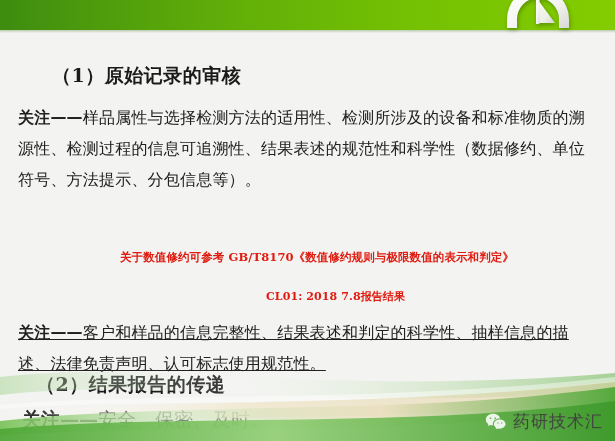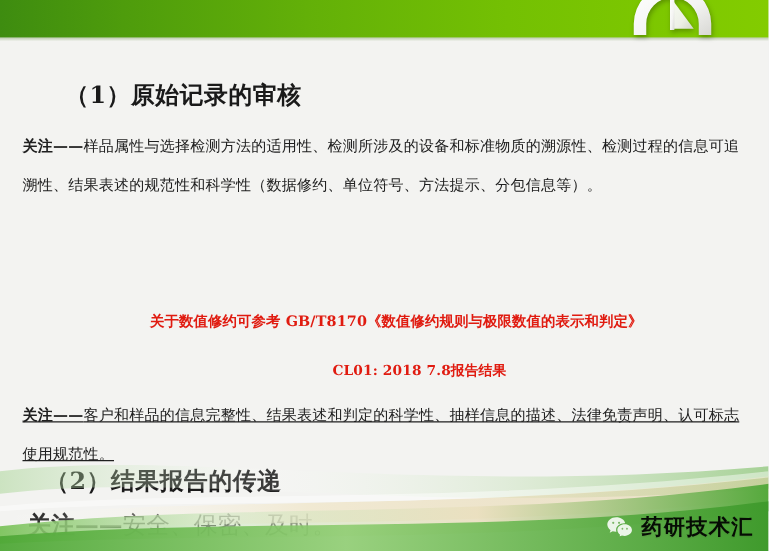--- a/index.html
+++ b/index.html
@@ -45,21 +45,21 @@
   }
   .h-sub1{
     position:absolute;left:36px;top:33px;
     font-size:19px;font-weight:bold;color:#1a1a1a;
     letter-spacing:.5px;white-space:nowrap;
     font-family:"DejaVu Serif","Liberation Serif",serif;
     margin-left:16px;
   }
   .para{
     position:absolute;left:18px;width:580px;
-    font-size:12px;color:#202020;
+    font-size:16px;color:#202020;
     line-height:31px;letter-spacing:.2px;
     font-family:"DejaVu Serif","Liberation Serif",serif;
   }
   .para .lead{font-weight:bold;}
   .p1{top:72px;}
   .p2{top:287px;text-decoration:underline;}
 
   .red-note{
     position:absolute;color:#e01b10;
     font-size:11.5px;font-weight:bold;white-space:nowrap;
@@ -96,21 +96,21 @@
   .waves svg{display:block;width:615px;height:90px;}
 
   
   .watermark{
     position:absolute;right:12px;bottom:8px;
     display:flex;align-items:center;gap:6px;
     opacity:.92;
   }
   .wm-icon{width:22px;height:18px;position:relative;display:block;}
   .wm-text{
-    font-size:17px;color:#000000;font-weight:700;
+    font-size:17px;color:#404040;font-weight:400;
     letter-spacing:1px;
     font-family:"DejaVu Sans","Liberation Sans",sans-serif;
     text-shadow:0 1px 1px rgba(80,110,60,.35);
   }
 </style>
 </head>
 <body>
 
 <div id="slide">
 

